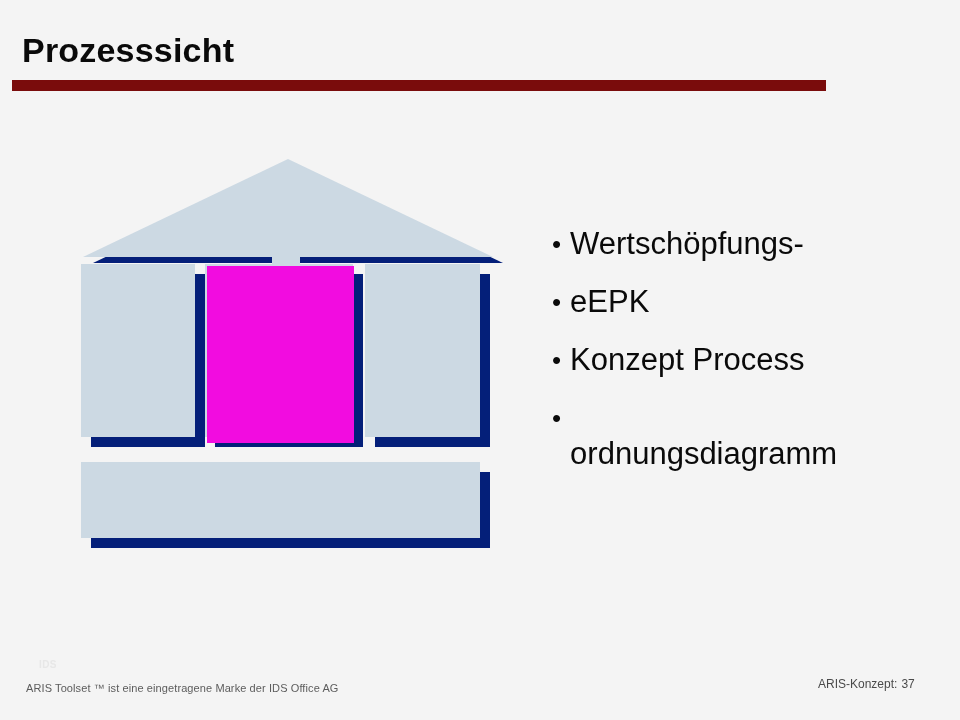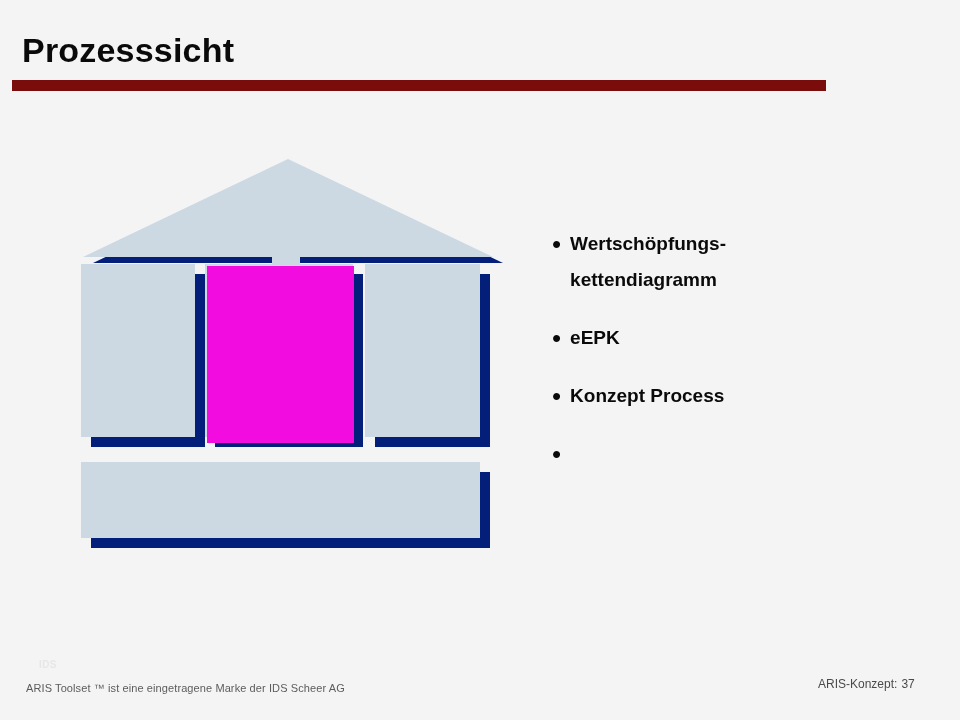--- a/index.html
+++ b/index.html
@@ -139,22 +139,22 @@
   }
   .bullet:last-child { margin-bottom: 0; }
   .bullet-dot {
     font-size: 26px;
     line-height: 36px;
     color: #0a0a0a;
     margin-right: 9px;
     flex: 0 0 auto;
   }
   .bullet-text {
-    font-size: 19px;
-    font-weight: bold;
+    font-size: 31px;
+    font-weight: normal;
     color: #0a0a0a;
     line-height: 36px;
   }
 
   
   .watermark {
     position: absolute;
     left: 39px;
     top: 659px;
     font-size: 10px;
@@ -218,21 +218,20 @@
 
     <div class="magenta-box"></div>
   </div>
 
   <div class="bullets">
 
     <div class="bullet">
       <span class="bullet-dot">•</span>
       <span class="bullet-text">
         <span>Wertschöpfungs-</span><br>
-        <span>kettendiagramm</span>
       </span>
     </div>
 
     <div class="bullet">
       <span class="bullet-dot">•</span>
       <span class="bullet-text">
         <span>eEPK</span>
       </span>
     </div>
 
@@ -240,24 +239,25 @@
       <span class="bullet-dot">•</span>
       <span class="bullet-text">
         <span>Konzept Process</span>
       </span>
     </div>
 
     <div class="bullet">
       <span class="bullet-dot">•</span>
       <span class="bullet-text">
         <br>
+        <span>ordnungsdiagramm</span>
       </span>
     </div>
 
   </div>
 
   <div class="watermark">IDS</div>
-  <div class="footer-note">ARIS Toolset ™ ist eine eingetragene Marke der IDS Scheer AG</div>
+  <div class="footer-note">ARIS Toolset ™ ist eine eingetragene Marke der IDS Office AG</div>
   <div class="footer-page">
     <span>ARIS-Konzept:</span><span class="page-num">37</span>
   </div>
 
 </div>
 
 </body></html>

